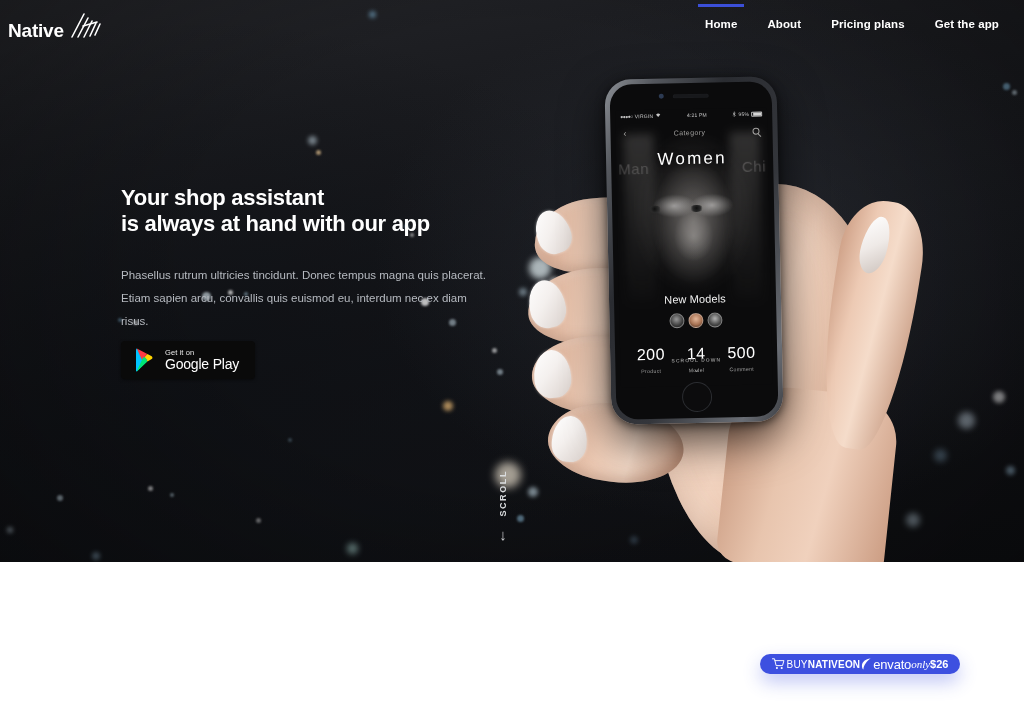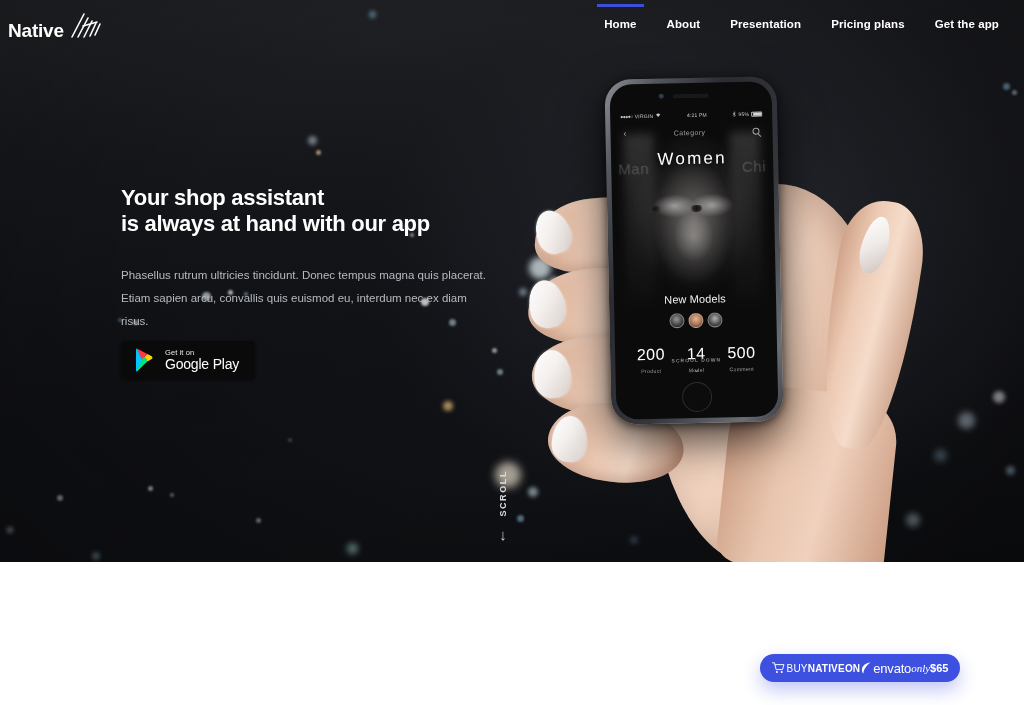--- a/index.html
+++ b/index.html
@@ -432,21 +432,21 @@
     font-size: 24px;
     font-weight: bold;
     line-height: 1.3;
     letter-spacing: -0.3px;
   }
 
   
   .envato-btn {
     position: absolute;
     left: 760px; top: 654px;
-    width: 200px; height: 28px;
+    width: 200px; height: 20px;
     border-radius: 17px;
     background: #3d50e0;
     display: flex; align-items: center; justify-content: center;
     cursor: pointer;
     z-index: 60;
     box-shadow: 0 8px 18px rgba(61,80,224,0.32);
     text-align: center;
   }
   .envato-cart { display: flex; align-items: center; margin-right: 2px; }
   .e-buy   { color: #ffffff; font-size: 10px; font-weight: normal; letter-spacing: 0.2px; }
@@ -528,21 +528,20 @@
               <path d="M29 25 L34 14"></path>
               <path d="M17 16 L31 12"></path>
             </g>
           </svg>
         </span>
       </div>
 
       <div class="nav">
         <div class="nav-item active"><span>Home</span></div>
         <div class="nav-item"><span>About</span></div>
-        <div class="nav-item"><span>Presentation</span></div>
         <div class="nav-item"><span>Pricing plans</span></div>
         <div class="nav-item"><span>Get the app</span></div>
       </div>
     </div>
 
     <div class="hero-copy">
       <div class="hero-title">
         <div>Your shop assistant</div>
         <div>is always at hand with our app</div>
       </div>
@@ -683,16 +682,16 @@
     <span class="e-buy">BUY</span>
     <span class="e-native">NATIVE</span>
     <span class="e-on">ON</span>
     <span class="e-leaf">
       <svg width="11" height="12" viewBox="0 0 12 13" aria-hidden="true">
         <path d="M10.5 0.6 C5 1 1 4.4 1 8.6 c0 1.6 .6 3 1.6 3.9 C3 8 6 3.5 10.5 .6 Z" fill="#ffffff"></path>
       </svg>
     </span>
     <span class="e-brand">envato</span>
     <span class="e-only">only</span>
-    <span class="e-price">$65</span>
+    <span class="e-price">$26</span>
   </div>
 
 </div>
 
 </body></html>

